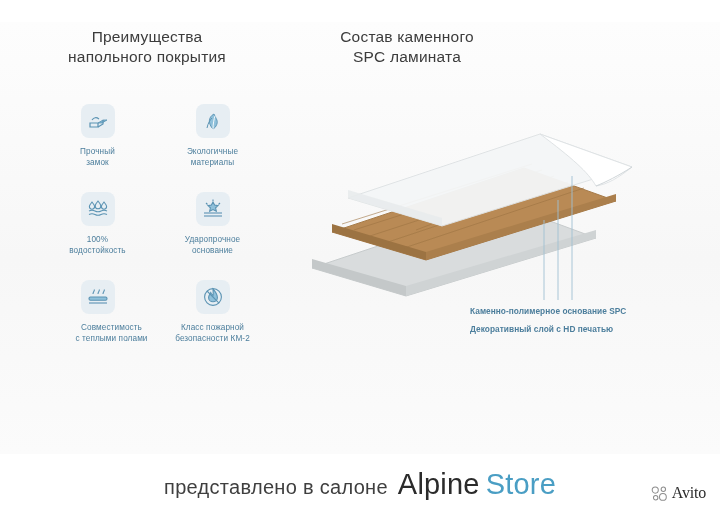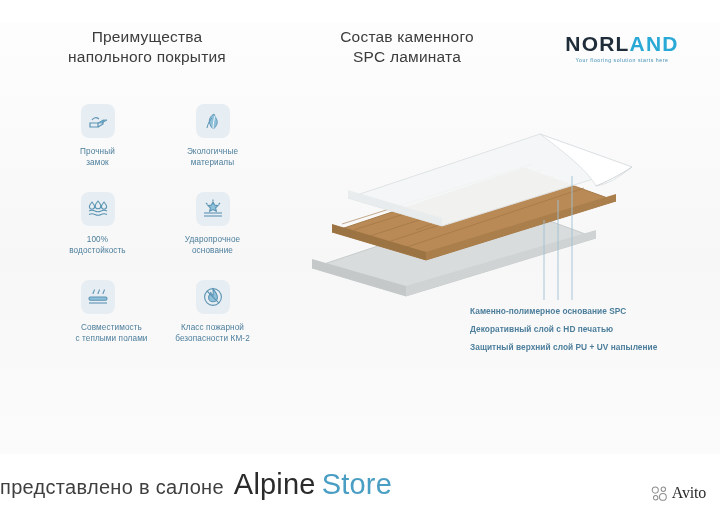--- a/index.html
+++ b/index.html
@@ -148,20 +148,21 @@
     white-space: nowrap;
     margin-bottom: 7px;
     letter-spacing: .05px;
   }
 
   
   .footer-text {
     position: absolute;
     left: 0; top: 468px;
     width: 720px;
+    text-align: center;
     white-space: nowrap;
   }
   .f-pre {
     font-size: 20px;
     color: #3f3f3f;
     letter-spacing: .3px;
   }
   .f-alpine {
     font-size: 29px;
     color: #2b2b2b;
@@ -198,24 +199,20 @@
 
   <div class="panel">
     <div class="panel-inner"></div>
   </div>
 
   <div class="heading-left" style="white-space:pre-line;">Преимущества
 напольного покрытия</div>
   <div class="heading-mid" style="white-space:pre-line;">Состав каменного
 SPC ламината</div>
 
-  <div class="logo">
-    <div class="logo-word"><span>NORL</span><span class="accent">AND</span></div>
-    <div class="logo-sub">Your flooring solution starts here</div>
-  </div>
 
   <div class="benefits">
 
     <div class="benefit">
       <div class="bicon">
         <svg width="22" height="20" viewBox="0 0 22 20">
           <path d="M3 12 h8 v4 h-8 z" fill="none" stroke="#5b93b3" stroke-width="1.2"></path>
           <path d="M11 12 l5 -3 h4 l-5 3 z" fill="#7fb7d4" stroke="#5b93b3" stroke-width="0.8"></path>
           <path d="M11 16 l5 -3 v-4" fill="none" stroke="#5b93b3" stroke-width="1.2"></path>
           <path d="M5 9 q3 -4 7 -1" fill="none" stroke="#5b93b3" stroke-width="1.2"></path>
@@ -339,21 +336,20 @@
         <path d="M248 120 L248 206 L244 206"></path>
         <path d="M262 100 L262 222 L244 222"></path>
         <path d="M276 76 L276 238 L244 238"></path>
       </g>
     </svg>
   </div>
 
   <div class="callouts">
     <div class="callout">Каменно-полимерное основание SPC</div>
     <div class="callout">Декоративный слой с HD печатью</div>
-    <div class="callout">Защитный верхний слой PU + UV напыление</div>
   </div>
 
   <div class="bottomband"></div>
 
   <div class="footer-text">
     <span class="f-pre">представлено в салоне</span><span class="f-alpine">Alpine</span><span class="f-store">Store</span>
   </div>
 
   <div class="avito">
     <svg class="avito-mark" viewBox="0 0 20 20">

